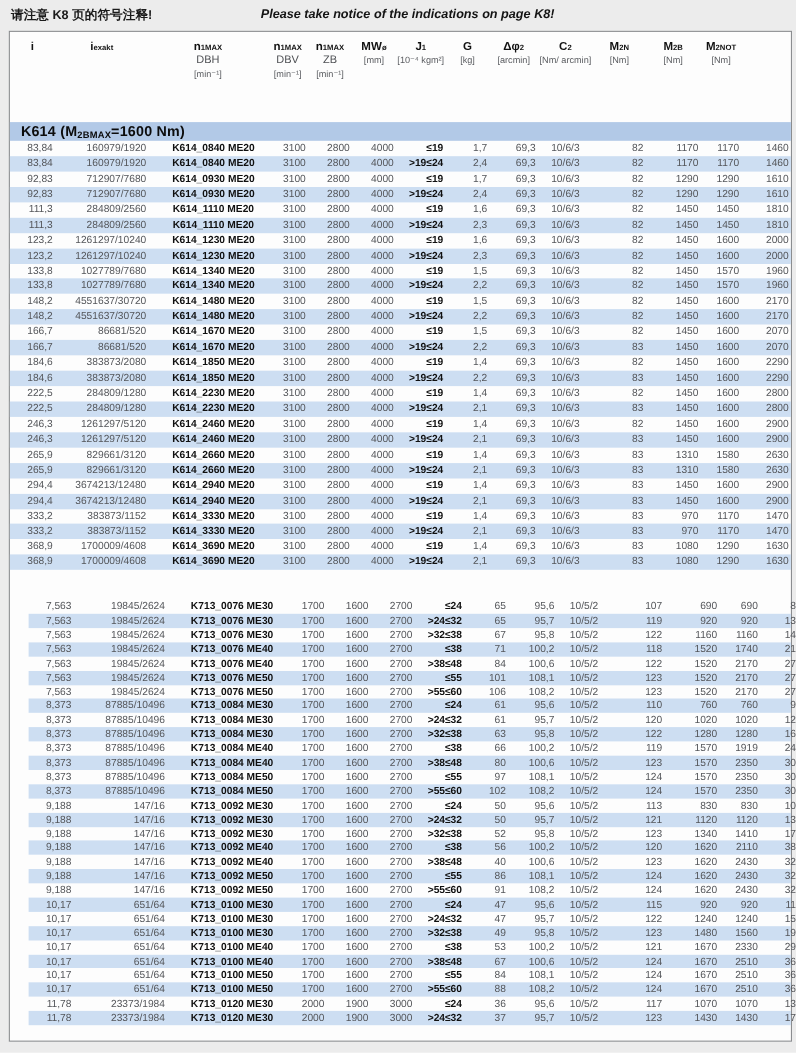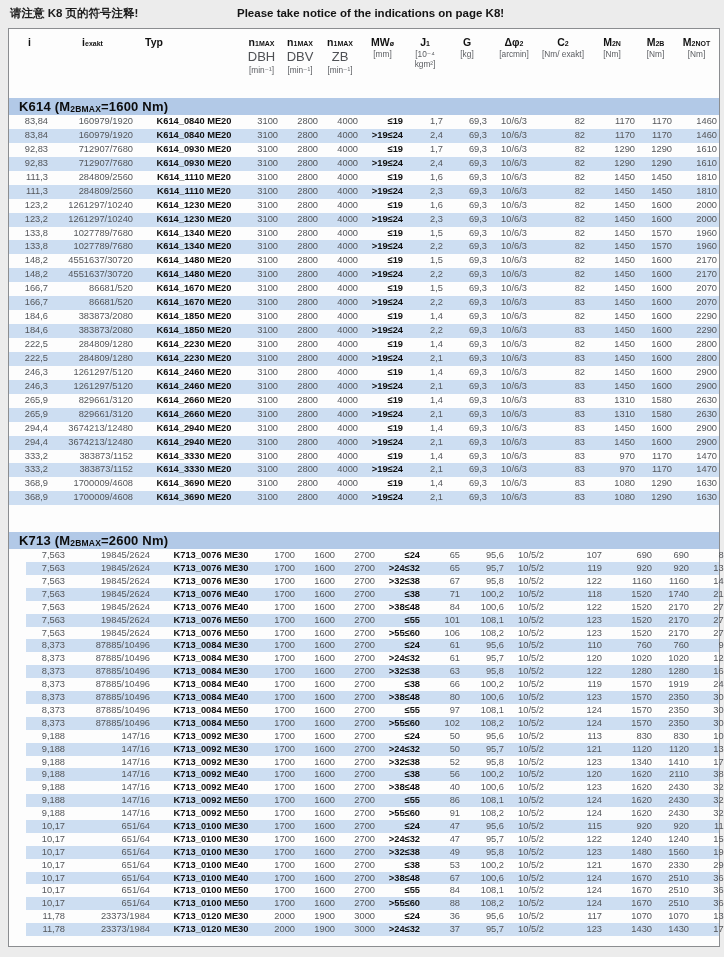--- a/index.html
+++ b/index.html
@@ -11,53 +11,53 @@
   }
   .page { position: relative; width: 724px; height: 957px; overflow: hidden; padding-left: 48px; }
 
   
   .note-cn {
     position: absolute; left: 10px; top: 6px;
     font-size: 11.5px; font-weight: bold; color: #1b1b1b;
   }
   .note-en {
     position: absolute; left: 237px; top: 7px;
-    font-size: 11.5px; font-weight: bold; color: #141414;
+    font-size: 11.5px; font-weight: bold; font-style: italic; color: #141414;
   }
 
   
   .table-frame {
     position: absolute; left: 8px; top: 28px;
     width: 712px; height: 919px;
     background: #fdfdfd;
     border: 1px solid #8b8d90;
   }
 
   :root { --grid: 41px 85px 108px 37px 40px 40px 45px 40px 44px 50px 48px 50px 37px 45px; }
 
   .col-headers {
     display: grid; grid-template-columns: var(--grid);
     height: 66px; padding-top: 7px;
   }
   .hcell { text-align: center; line-height: 1.25; }
   .hcell.left { text-align: left; padding-left: 10px; }
   .hcell .sym { font-size: 10.5px; font-weight: bold; color: #121212; }
   .hcell .sym .sub { font-size: 7px; font-weight: bold; }
-  .hcell .l2 { font-size: 13px; color: #4f5155; }
+  .hcell .l2 { font-size: 10px; color: #4f5155; }
   .hcell .unit { font-size: 8.3px; color: #5a5c60; padding: 0 1px; }
 
   .sec-bar {
     height: 17px; line-height: 17px;
     background: #b2c9e7;
     font-size: 13px; font-weight: bold; color: #0c0c0c;
     padding-left: 10px;
     letter-spacing: 0.2px;
   }
   .sec-bar .sub { font-size: 8.5px; vertical-align: -1px; }
-  .sec-0 { margin-top: 3px; }
+  .sec-0 { margin-top: 16px; }
   .sec-1 { margin-top: 27px; }
 
   .row { display: grid; grid-template-columns: var(--grid); }
   .sec-0 .row { height: 13.95px; line-height: 13.95px; }
   .sec-1 .row { height: 12.9px; line-height: 12.9px; margin-left: 17px; }
   .row.stripe { background: #cddef2; }
   .cell {
     font-size: 9.3px; color: #54565a;
     white-space: nowrap; overflow: hidden;
   }
@@ -80,25 +80,20 @@
     <div class="l2"></div>
     <div class="unit"></div>
   </div>
 
   <div class="hcell">
     <div class="sym"><span class="base">i</span><span class="sub">exakt</span></div>
     <div class="l2"></div>
     <div class="unit"></div>
   </div>
 
-  <div class="hcell left">
-    <div class="sym"><span class="base">Typ</span><span class="sub"></span></div>
-    <div class="l2"></div>
-    <div class="unit"></div>
-  </div>
 
   <div class="hcell">
     <div class="sym"><span class="base">n</span><span class="sub">1MAX</span></div>
     <div class="l2">DBH</div>
     <div class="unit">[min⁻¹]</div>
   </div>
 
   <div class="hcell">
     <div class="sym"><span class="base">n</span><span class="sub">1MAX</span></div>
     <div class="l2">DBV</div>
@@ -131,21 +126,21 @@
 
   <div class="hcell">
     <div class="sym"><span class="base">Δφ</span><span class="sub">2</span></div>
     <div class="l2"></div>
     <div class="unit">[arcmin]</div>
   </div>
 
   <div class="hcell">
     <div class="sym"><span class="base">C</span><span class="sub">2</span></div>
     <div class="l2"></div>
-    <div class="unit">[Nm/ exakt]</div>
+    <div class="unit">[Nm/ arcmin]</div>
   </div>
 
   <div class="hcell">
     <div class="sym"><span class="base">M</span><span class="sub">2N</span></div>
     <div class="l2"></div>
     <div class="unit">[Nm]</div>
   </div>
 
   <div class="hcell">
     <div class="sym"><span class="base">M</span><span class="sub">2B</span></div>
@@ -610,23 +605,20 @@
               <div class="cell center">10/6/3</div>
               <div class="cell right">83</div>
               <div class="cell right">1080</div>
               <div class="cell right">1290</div>
               <div class="cell right">1630</div>
             </div>
           </div>
   </section>
 
   <section class="sec sec-1">
-    <div class="sec-bar">
-      <span class="pre">K713 (M</span><span class="sub">2BMAX</span><span class="post">=2600 Nm)</span>
-    </div>
     <div class="rows">
             <div class="row">
               <div class="cell right">7,563</div>
               <div class="cell right">19845/2624</div>
               <div class="cell left bold">K713_0076 ME30</div>
               <div class="cell right">1700</div>
               <div class="cell right">1600</div>
               <div class="cell right">2700</div>
               <div class="cell right bold">≤24</div>
               <div class="cell right">65</div>

